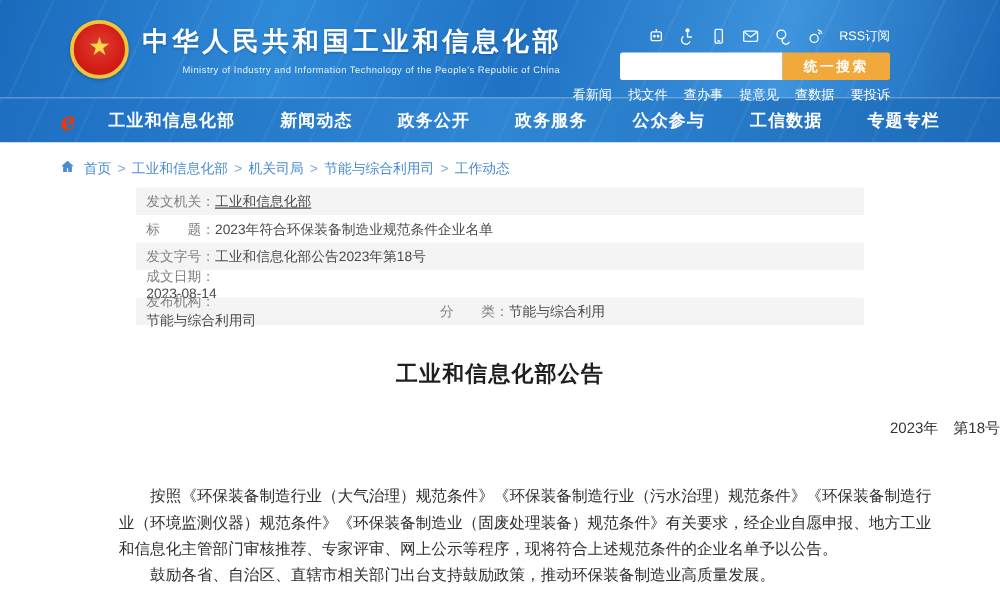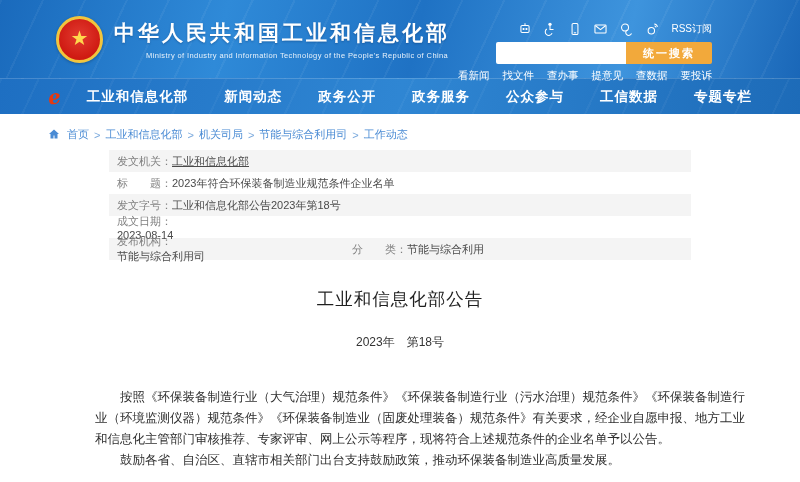--- a/index.html
+++ b/index.html
@@ -81,24 +81,24 @@
   .breadcrumb svg { margin-right:2px; }
   .meta-table { width:582px; margin:8px auto 0; font-size:11px; }
   .meta-row { display:flex; align-items:center; height:22px; padding:0 8px; }
   .meta-row:nth-child(odd) { background:#f4f4f4; }
   .meta-pair { display:flex; }
   .meta-pair.first-col { width:235px;flex-direction:column; }
   .meta-label { color:#808080; white-space:pre; }
   .meta-value { color:#4a4a4a; }
   .meta-value.link { text-decoration:underline; cursor:pointer; }
   .article-title {
-    text-align:center; font-size:17.5px; font-weight:normal; color:#1f1f1f;
+    text-align:center; font-size:17.5px; font-weight:bold; color:#1f1f1f;
     margin-top:27px; letter-spacing:1px;
   }
-  .doc-number { text-align:center; font-size:12px; color:#333333; margin-top:23px; }
+  .doc-number { text-align:right; font-size:12px; color:#333333; margin-top:23px; }
   .article-body { width:690px; margin:36px auto 0; }
   .article-body p {
     font-size:12.5px; color:#2f2f2f; line-height:21px;
     text-indent:2em; text-align:justify;margin-left:40px;
   }
 </style>
 </head>
 <body>
 
 <header class="top-banner">

